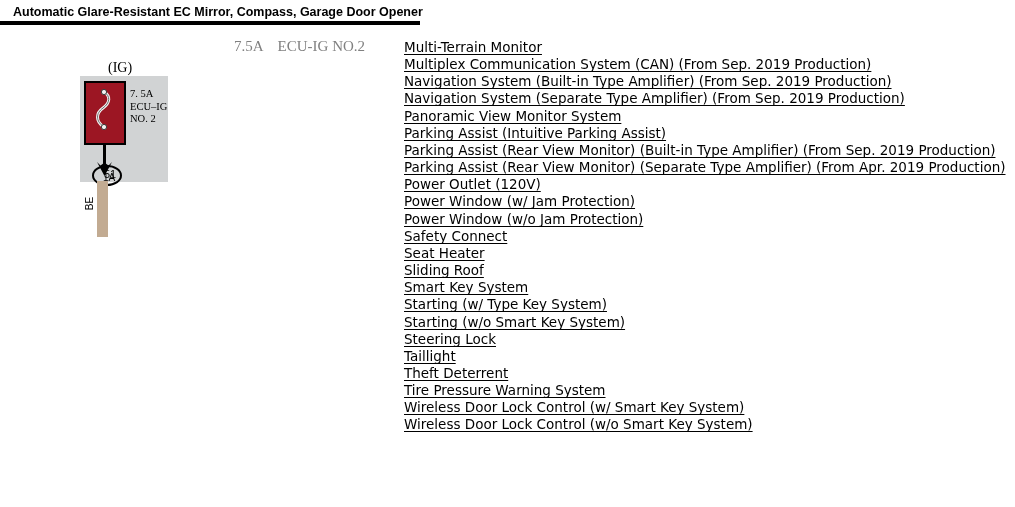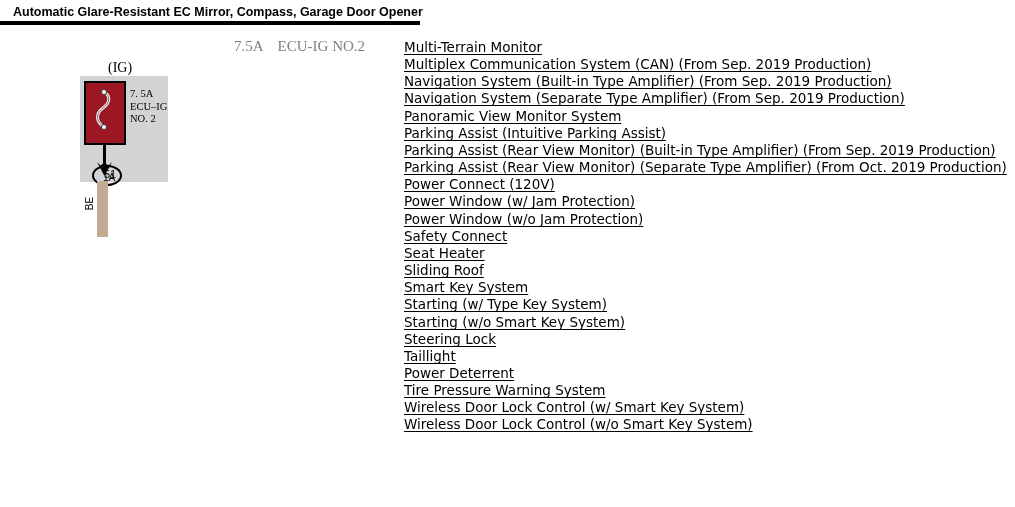--- a/index.html
+++ b/index.html
@@ -155,29 +155,29 @@
 </div>
 
 <div id="system-list">
     <span class="system-item">Multi-Terrain Monitor</span>
     <span class="system-item">Multiplex Communication System (CAN) (From Sep. 2019 Production)</span>
     <span class="system-item">Navigation System (Built-in Type Amplifier) (From Sep. 2019 Production)</span>
     <span class="system-item">Navigation System (Separate Type Amplifier) (From Sep. 2019 Production)</span>
     <span class="system-item">Panoramic View Monitor System</span>
     <span class="system-item">Parking Assist (Intuitive Parking Assist)</span>
     <span class="system-item">Parking Assist (Rear View Monitor) (Built-in Type Amplifier) (From Sep. 2019 Production)</span>
-    <span class="system-item">Parking Assist (Rear View Monitor) (Separate Type Amplifier) (From Oct. 2019 Production)</span>
-    <span class="system-item">Power Connect (120V)</span>
+    <span class="system-item">Parking Assist (Rear View Monitor) (Separate Type Amplifier) (From Apr. 2019 Production)</span>
+    <span class="system-item">Power Outlet (120V)</span>
     <span class="system-item">Power Window (w/ Jam Protection)</span>
     <span class="system-item">Power Window (w/o Jam Protection)</span>
     <span class="system-item">Safety Connect</span>
     <span class="system-item">Seat Heater</span>
     <span class="system-item">Sliding Roof</span>
     <span class="system-item">Smart Key System</span>
     <span class="system-item">Starting (w/ Type Key System)</span>
     <span class="system-item">Starting (w/o Smart Key System)</span>
     <span class="system-item">Steering Lock</span>
     <span class="system-item">Taillight</span>
-    <span class="system-item">Power Deterrent</span>
+    <span class="system-item">Theft Deterrent</span>
     <span class="system-item">Tire Pressure Warning System</span>
     <span class="system-item">Wireless Door Lock Control (w/ Smart Key System)</span>
     <span class="system-item">Wireless Door Lock Control (w/o Smart Key System)</span>
   </div>
 
 </body></html>

